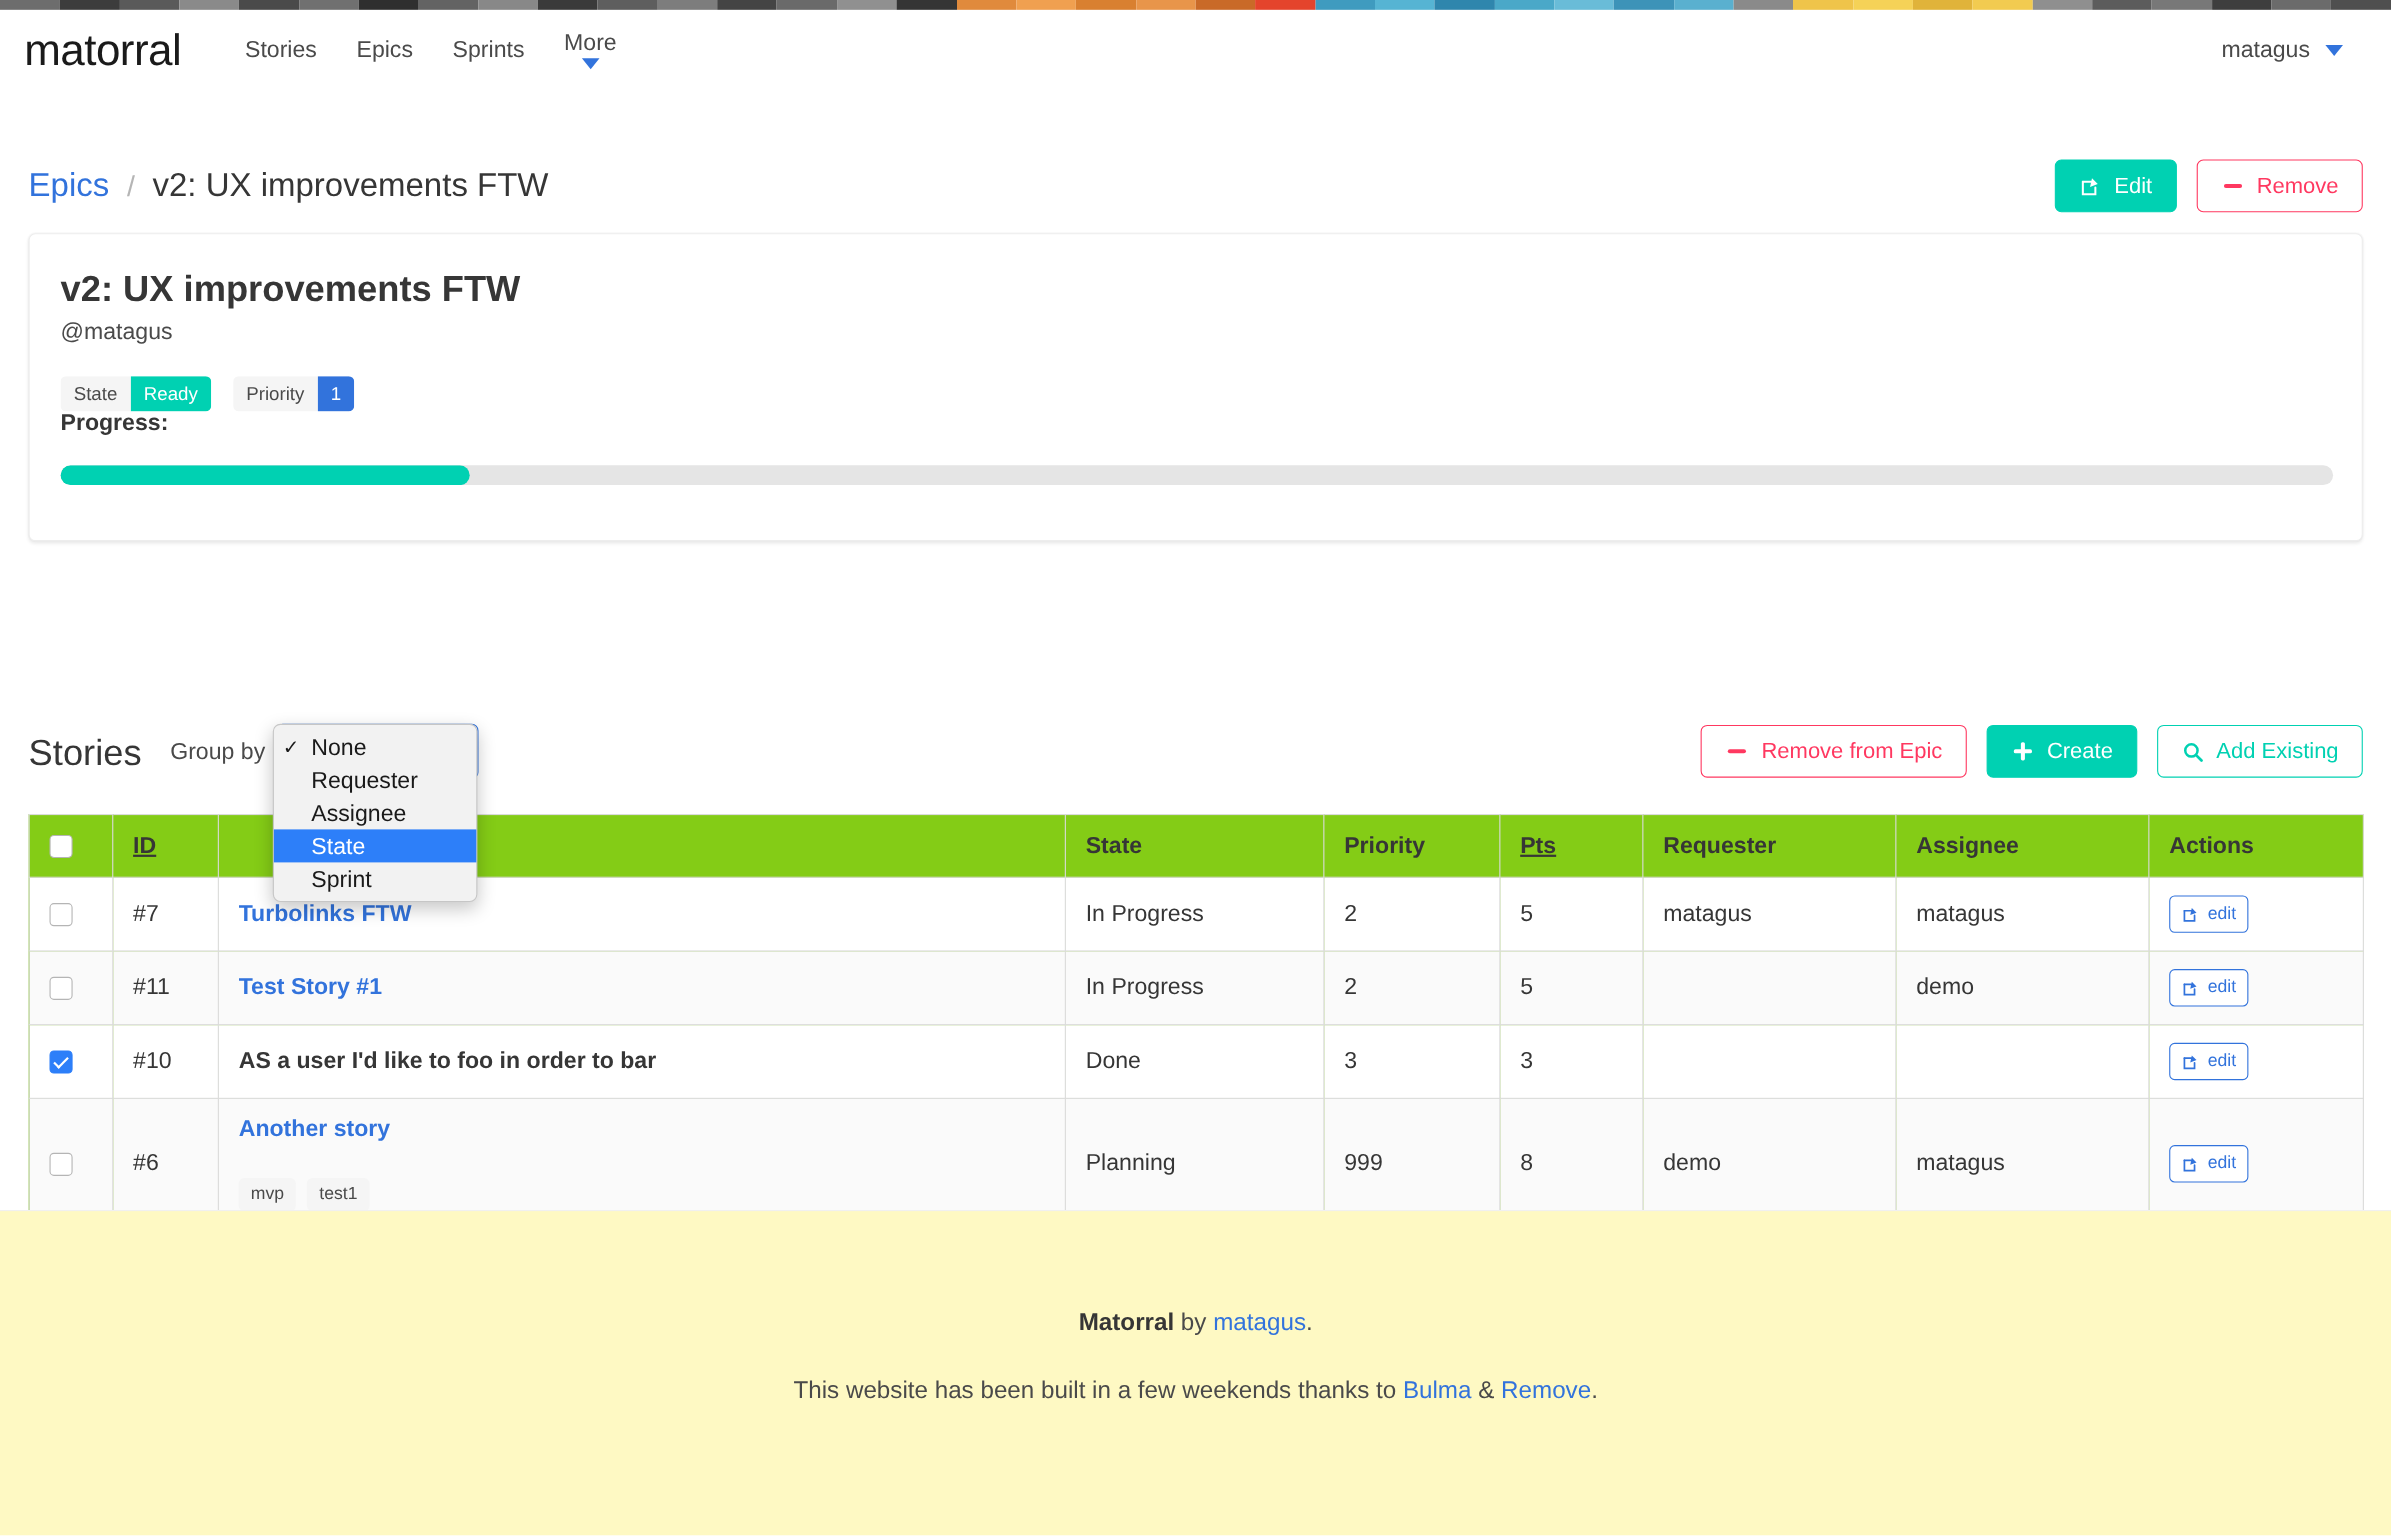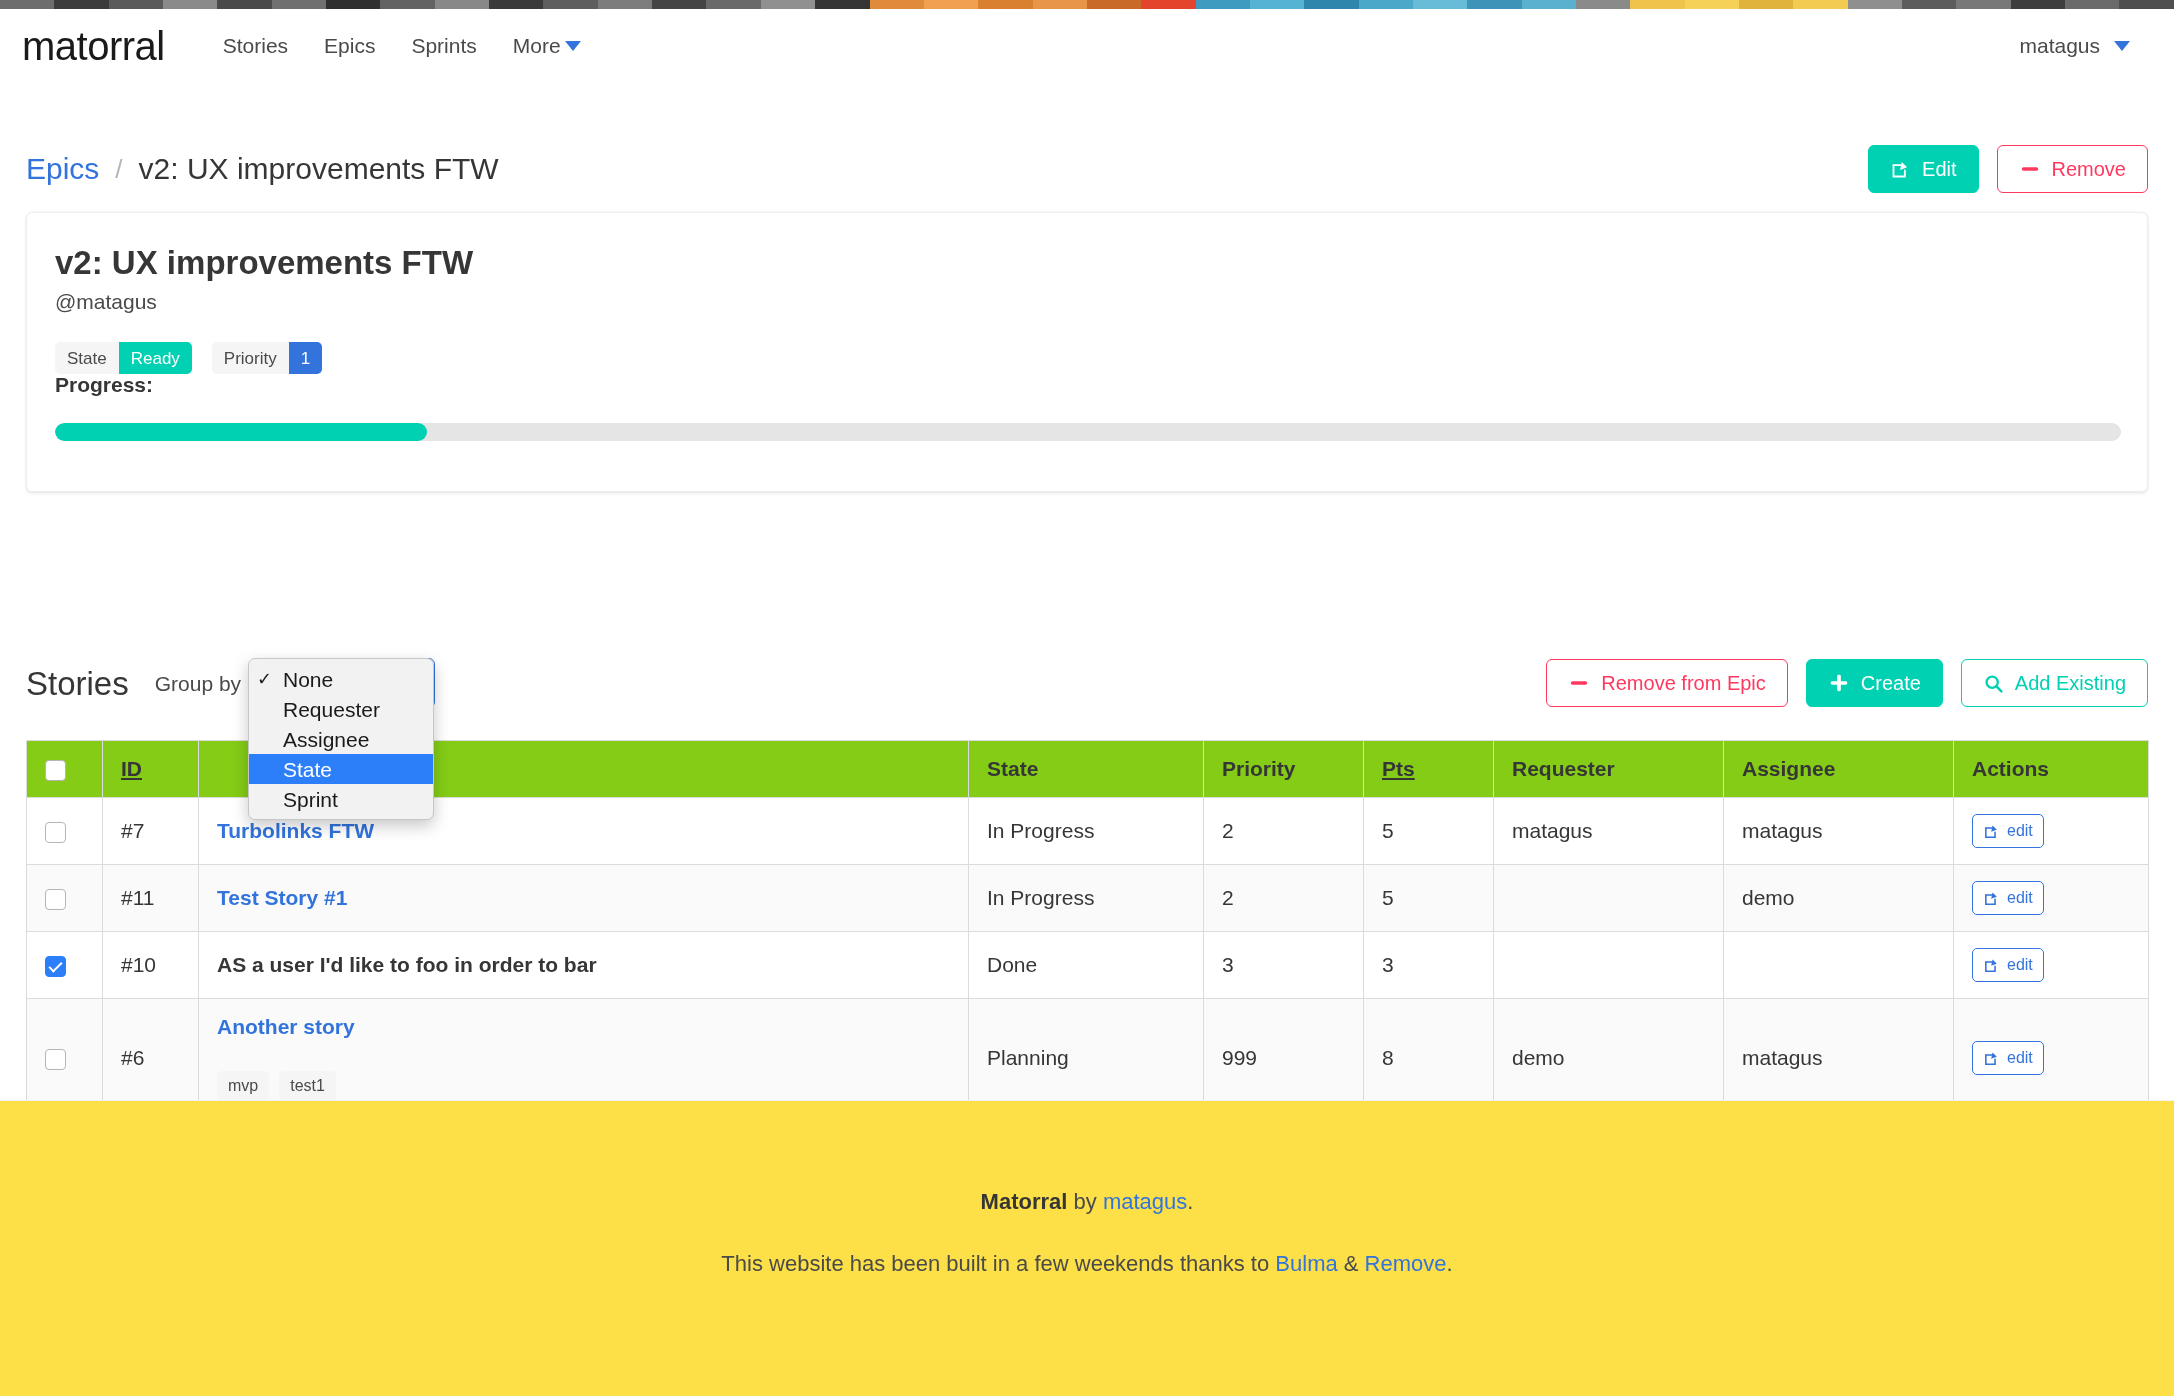--- a/index.html
+++ b/index.html
@@ -31,21 +31,21 @@
   .brand {
     font-size: 40px; font-weight: 400; color: #1a1a1a;
     letter-spacing: -0.5px; margin-right: 40px; line-height: 1;
     cursor: pointer;
   }
   .nav-links { display: flex; align-items: center; gap: 0; }
   .nav-link {
     font-size: 21px; color: #4a4a4a; padding: 0 18px; cursor: pointer;
     line-height: 1; white-space: nowrap;
   }
-  .nav-more { display: flex; align-items: center; gap: 4px; padding: 0 18px; cursor: pointer; }
+  .nav-more { display: flex; align-items: center; gap: 4px; padding: 0 18px; cursor: pointer; flex-direction: column; }
   .nav-more .label { font-size: 21px; color: #4a4a4a; line-height: 1; }
   .caret-down {
     width: 0; height: 0;
     border-left: 8px solid transparent;
     border-right: 8px solid transparent;
     border-top: 10px solid #3273dc;
   }
   .nav-right { margin-left: auto; display: flex; align-items: center; gap: 14px; padding-right: 22px; cursor: pointer; }
   .nav-right .label { font-size: 21px; color: #4a4a4a; line-height: 1; }
 
@@ -179,21 +179,21 @@
   }
   .edit-btn {
     display: inline-flex; align-items: center; gap: 7px;
     border: 1px solid #3273dc; border-radius: 5px; background: #fff; color: #3273dc;
     font-size: 16px; line-height: 1; height: 34px; padding: 0 10px; cursor: pointer;
   }
 
   
   .footer {
     position: absolute; top: 1100px; left: 0; width: 2174px; height: 296px;
-    background: #fde047; border-top: 1px solid #f0f0f0;
+    background: #fef9c3; border-top: 1px solid #f0f0f0;
     display: flex; flex-direction: column; align-items: center;
     padding-top: 90px;
   }
   .footer-line { font-size: 22px; color: #4a4a4a; line-height: 1; }
   .footer-line.second { margin-top: 40px; }
   .footer b { color: #363636; }
   .footer a { color: #3273dc; cursor: pointer; text-decoration: none; }
 </style>
 </head>
 <body>

